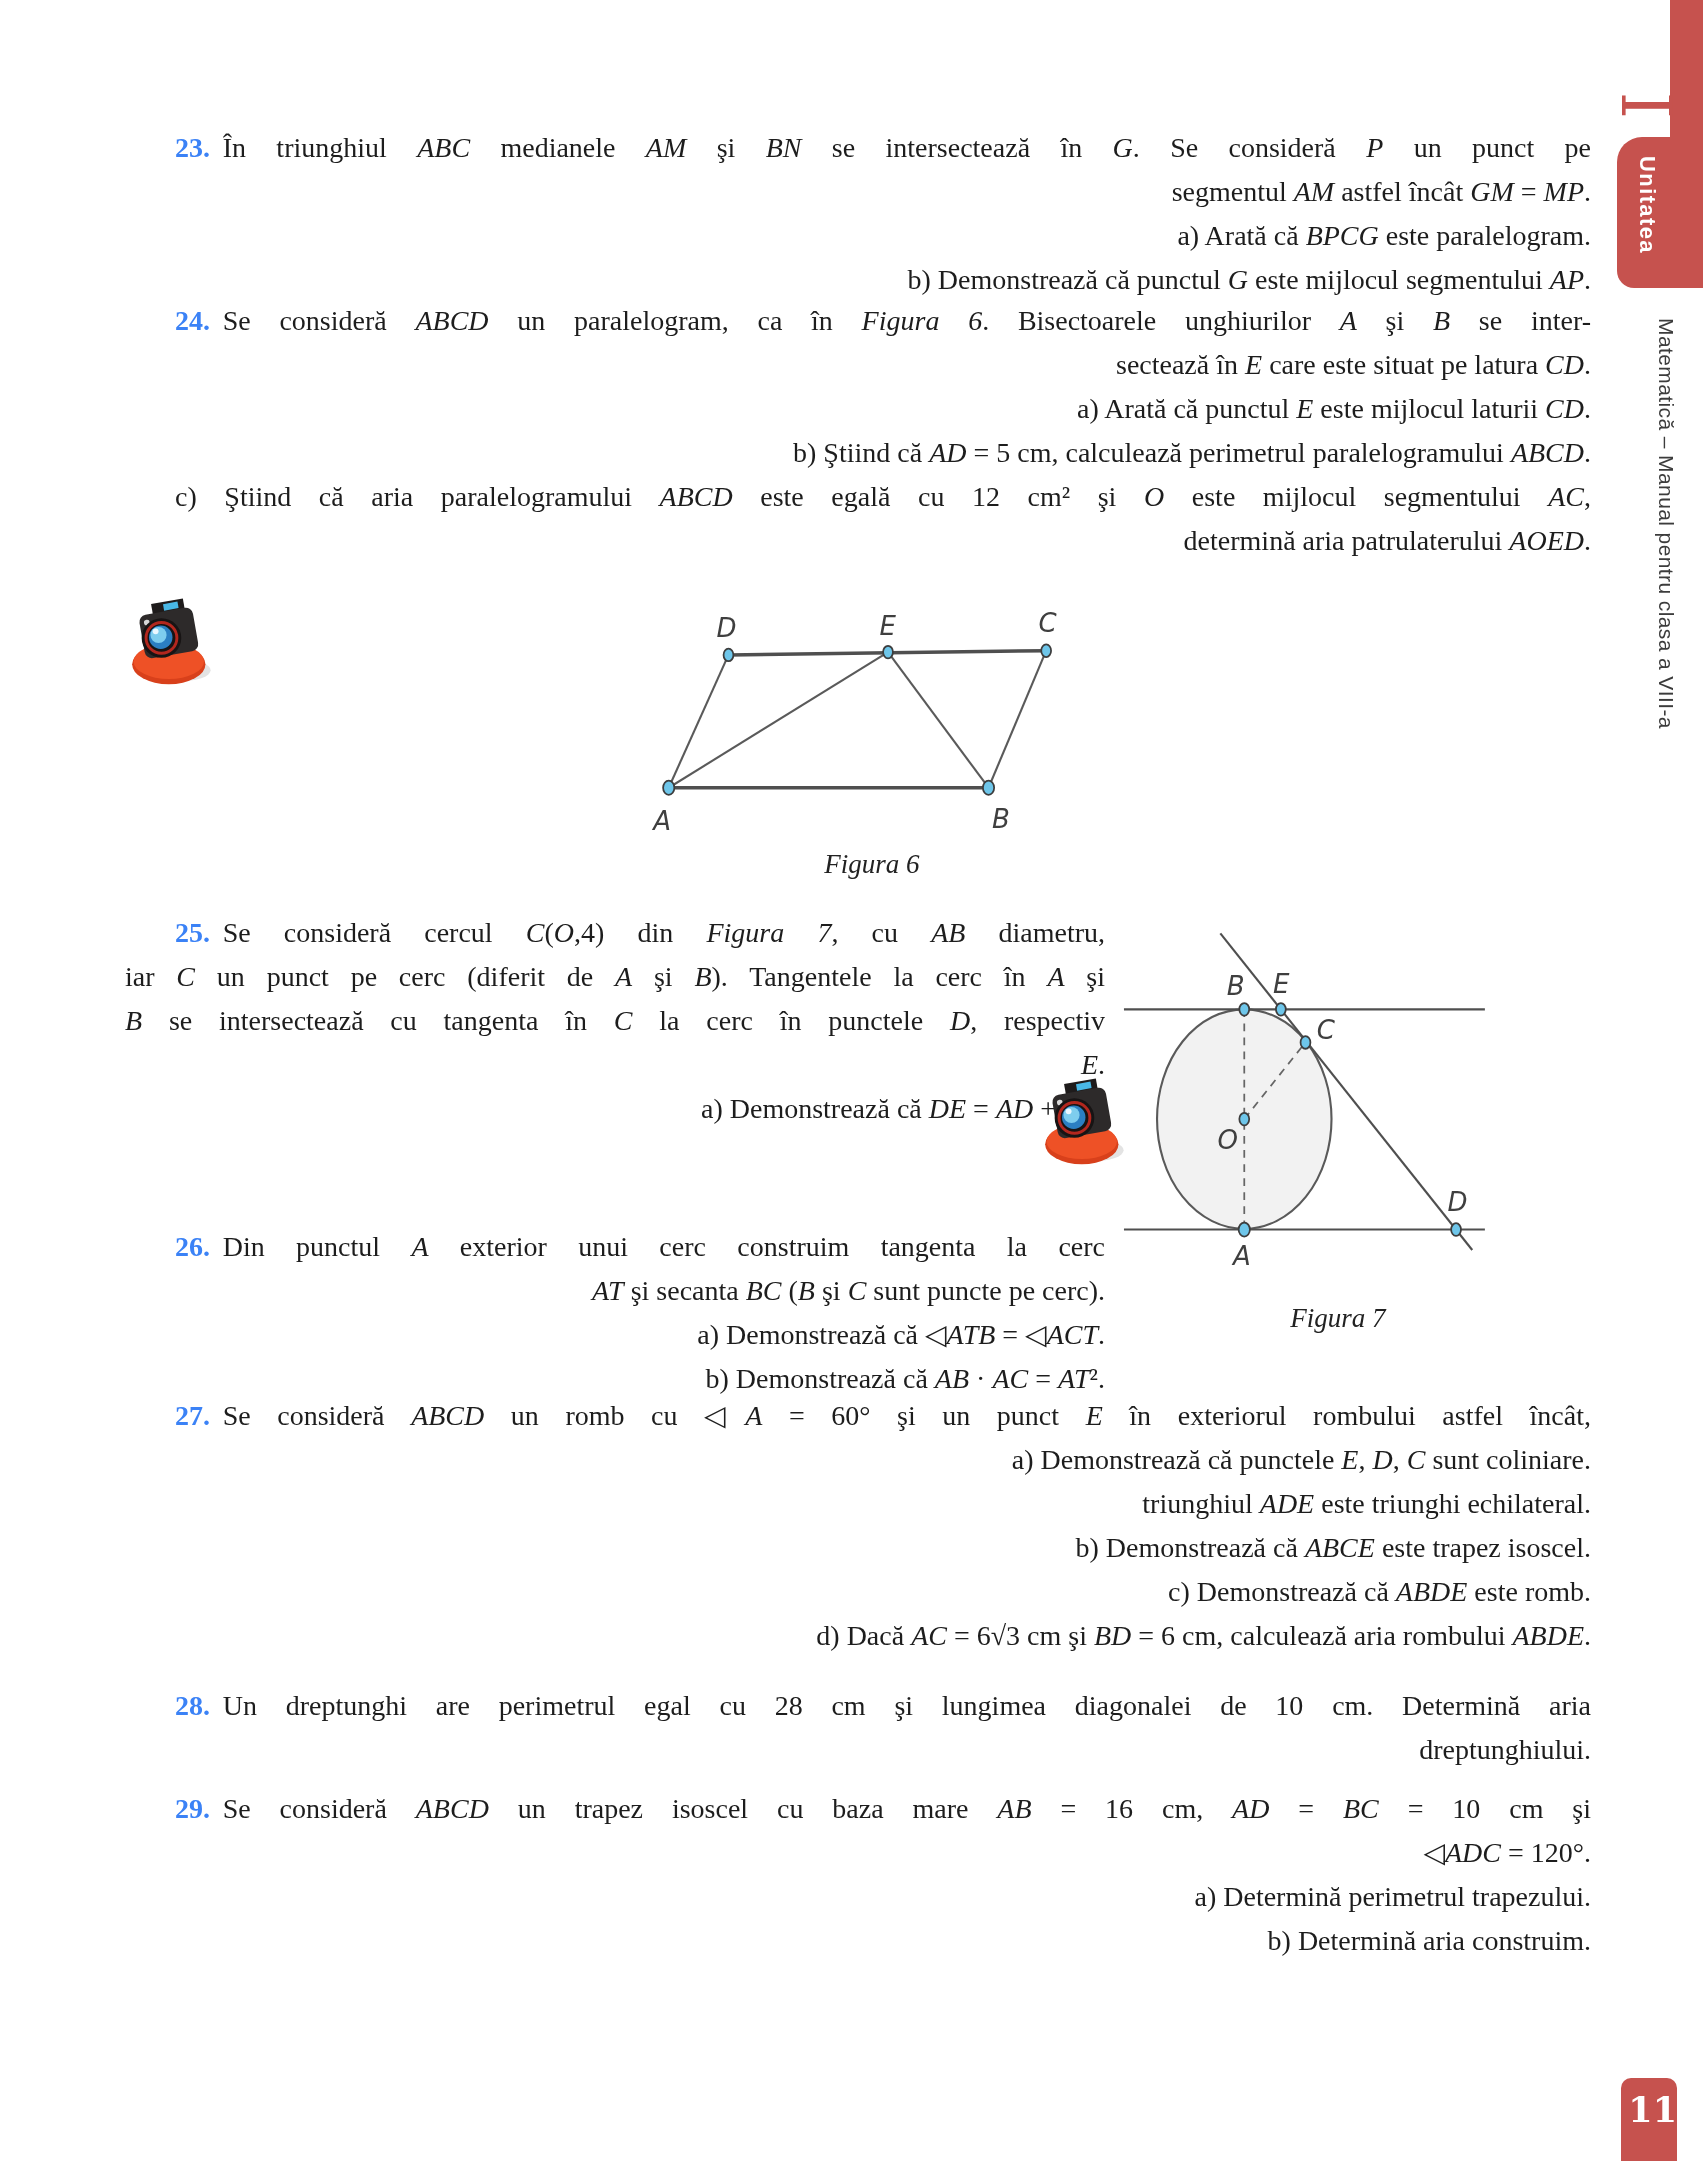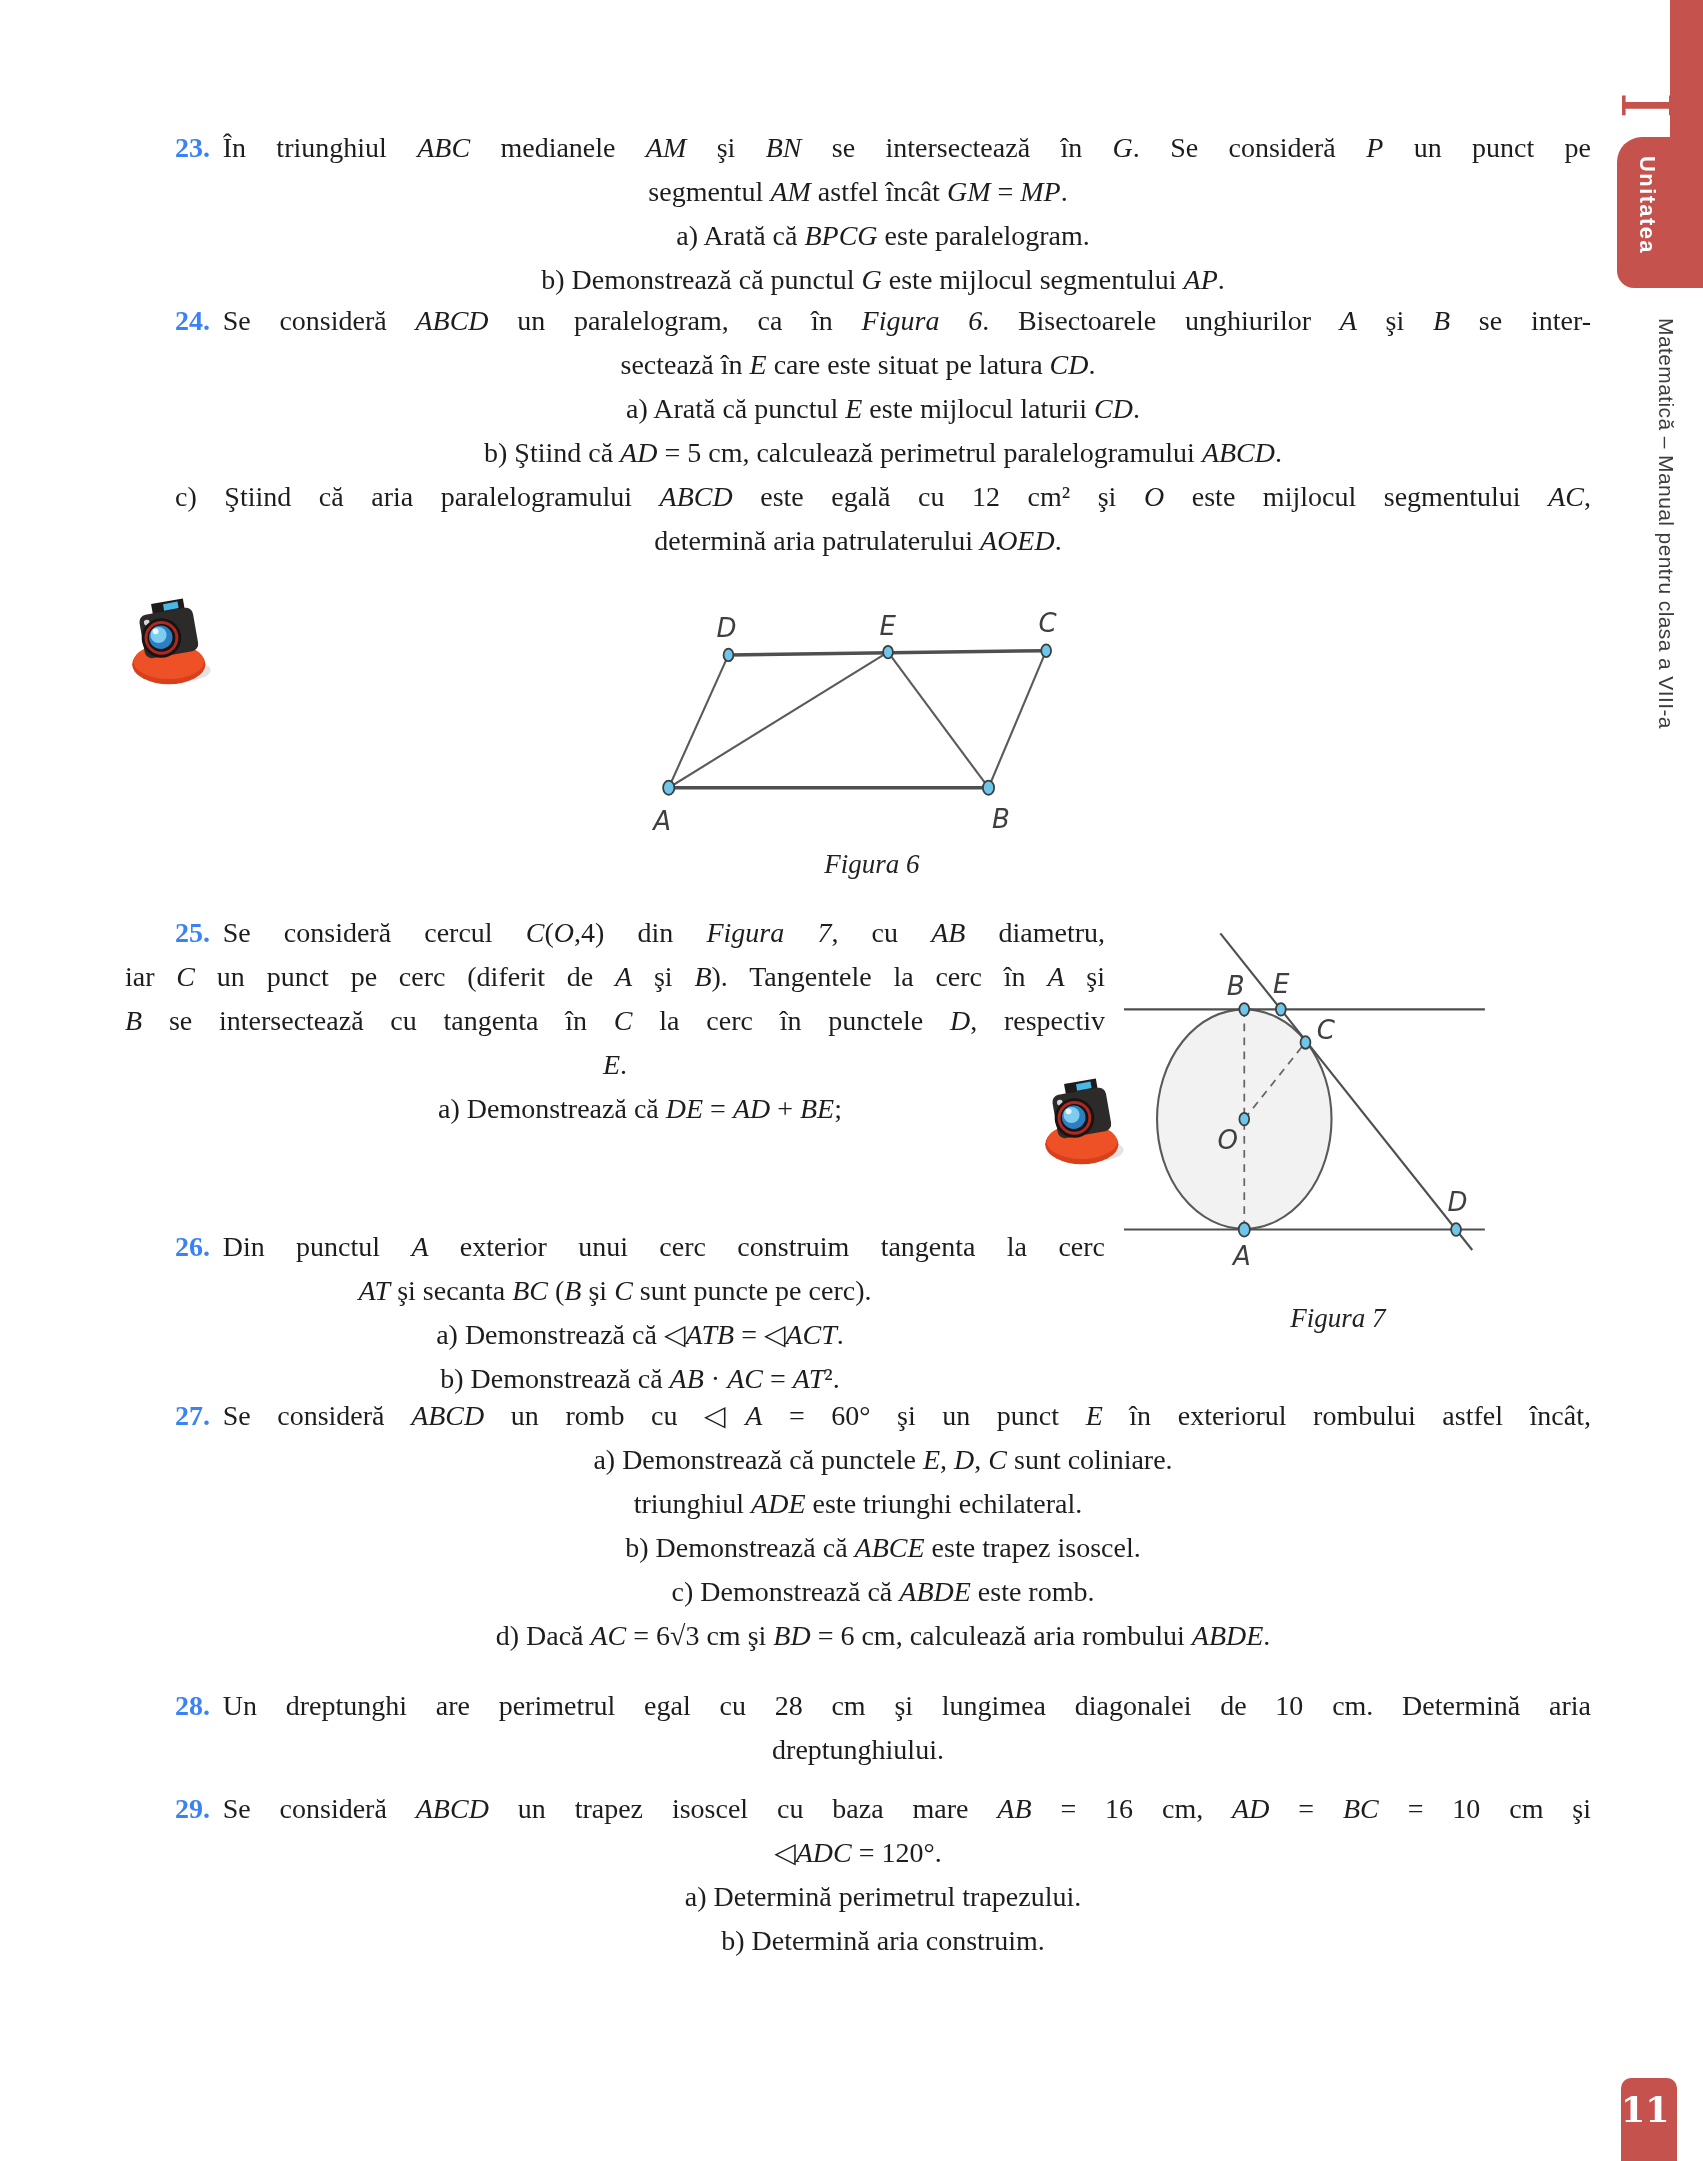--- a/index.html
+++ b/index.html
@@ -3,21 +3,21 @@
 <meta charset="utf-8">
 <style>
   html,body { margin:0; padding:0; background:#888; }
   .page { position:relative; width:1704px; height:2161px; background:#ffffff;
           font-family:"Liberation Serif","DejaVu Serif","DejaVu Sans",serif;
           color:#1d1d1d; overflow:hidden; }
 
   
   .problem { position:absolute; left:125px; width:1466px; }
   .problem.narrow { width:980px; }
-  .line { font-size:28px; height:44px; line-height:44px; text-align:center; }
+  .line { font-size:28px; height:44px; line-height:44px; text-align:right; }
   .line.fill { text-align:justify; text-align-last:justify; }
   .line.first { padding-left:50px; }
   .line.item  { padding-left:50px; }
   .pnum { color:#3b82f6; font-weight:bold; padding-right:12.7px; }
   .line i { font-style:italic; }
 
   
   .figsvg { position:absolute; }
   .figcap { position:absolute; font-style:italic; font-size:27px; color:#222;
             text-align:center; width:282px; height:44px; line-height:44px; }
@@ -36,21 +36,21 @@
                 writing-mode:vertical-rl; color:#ffffff;
                 font-family:"Liberation Sans","DejaVu Sans",sans-serif;
                 font-weight:bold; font-size:22px; letter-spacing:1.4px; }
   .book-title { position:absolute; left:1654px; top:318px; height:479px;
                 writing-mode:vertical-rl; color:#3c3c3c;
                 font-family:"Liberation Sans","DejaVu Sans",sans-serif;
                 font-size:21px; letter-spacing:0.4px; }
   .page-num-box { position:absolute; left:1621px; top:2078px; width:56px; height:84px;
                   border-radius:10px 10px 0 0; }
   .page-num { color:#ffffff; font-family:"DejaVu Serif",serif; font-weight:bold;
-              font-size:35px; text-align:left; margin-top:11.3px; }
+              font-size:35px; text-align:right; margin-top:11.3px; }
 
   svg text.ptlabel { font-family:"DejaVu Sans","Liberation Sans",sans-serif;
                      font-style:italic; font-size:37px; fill:#3f3f3f; }
 </style>
 </head>
 <body>
 
 <div class="page">
 
   <div class="problem" style="top:126px">

